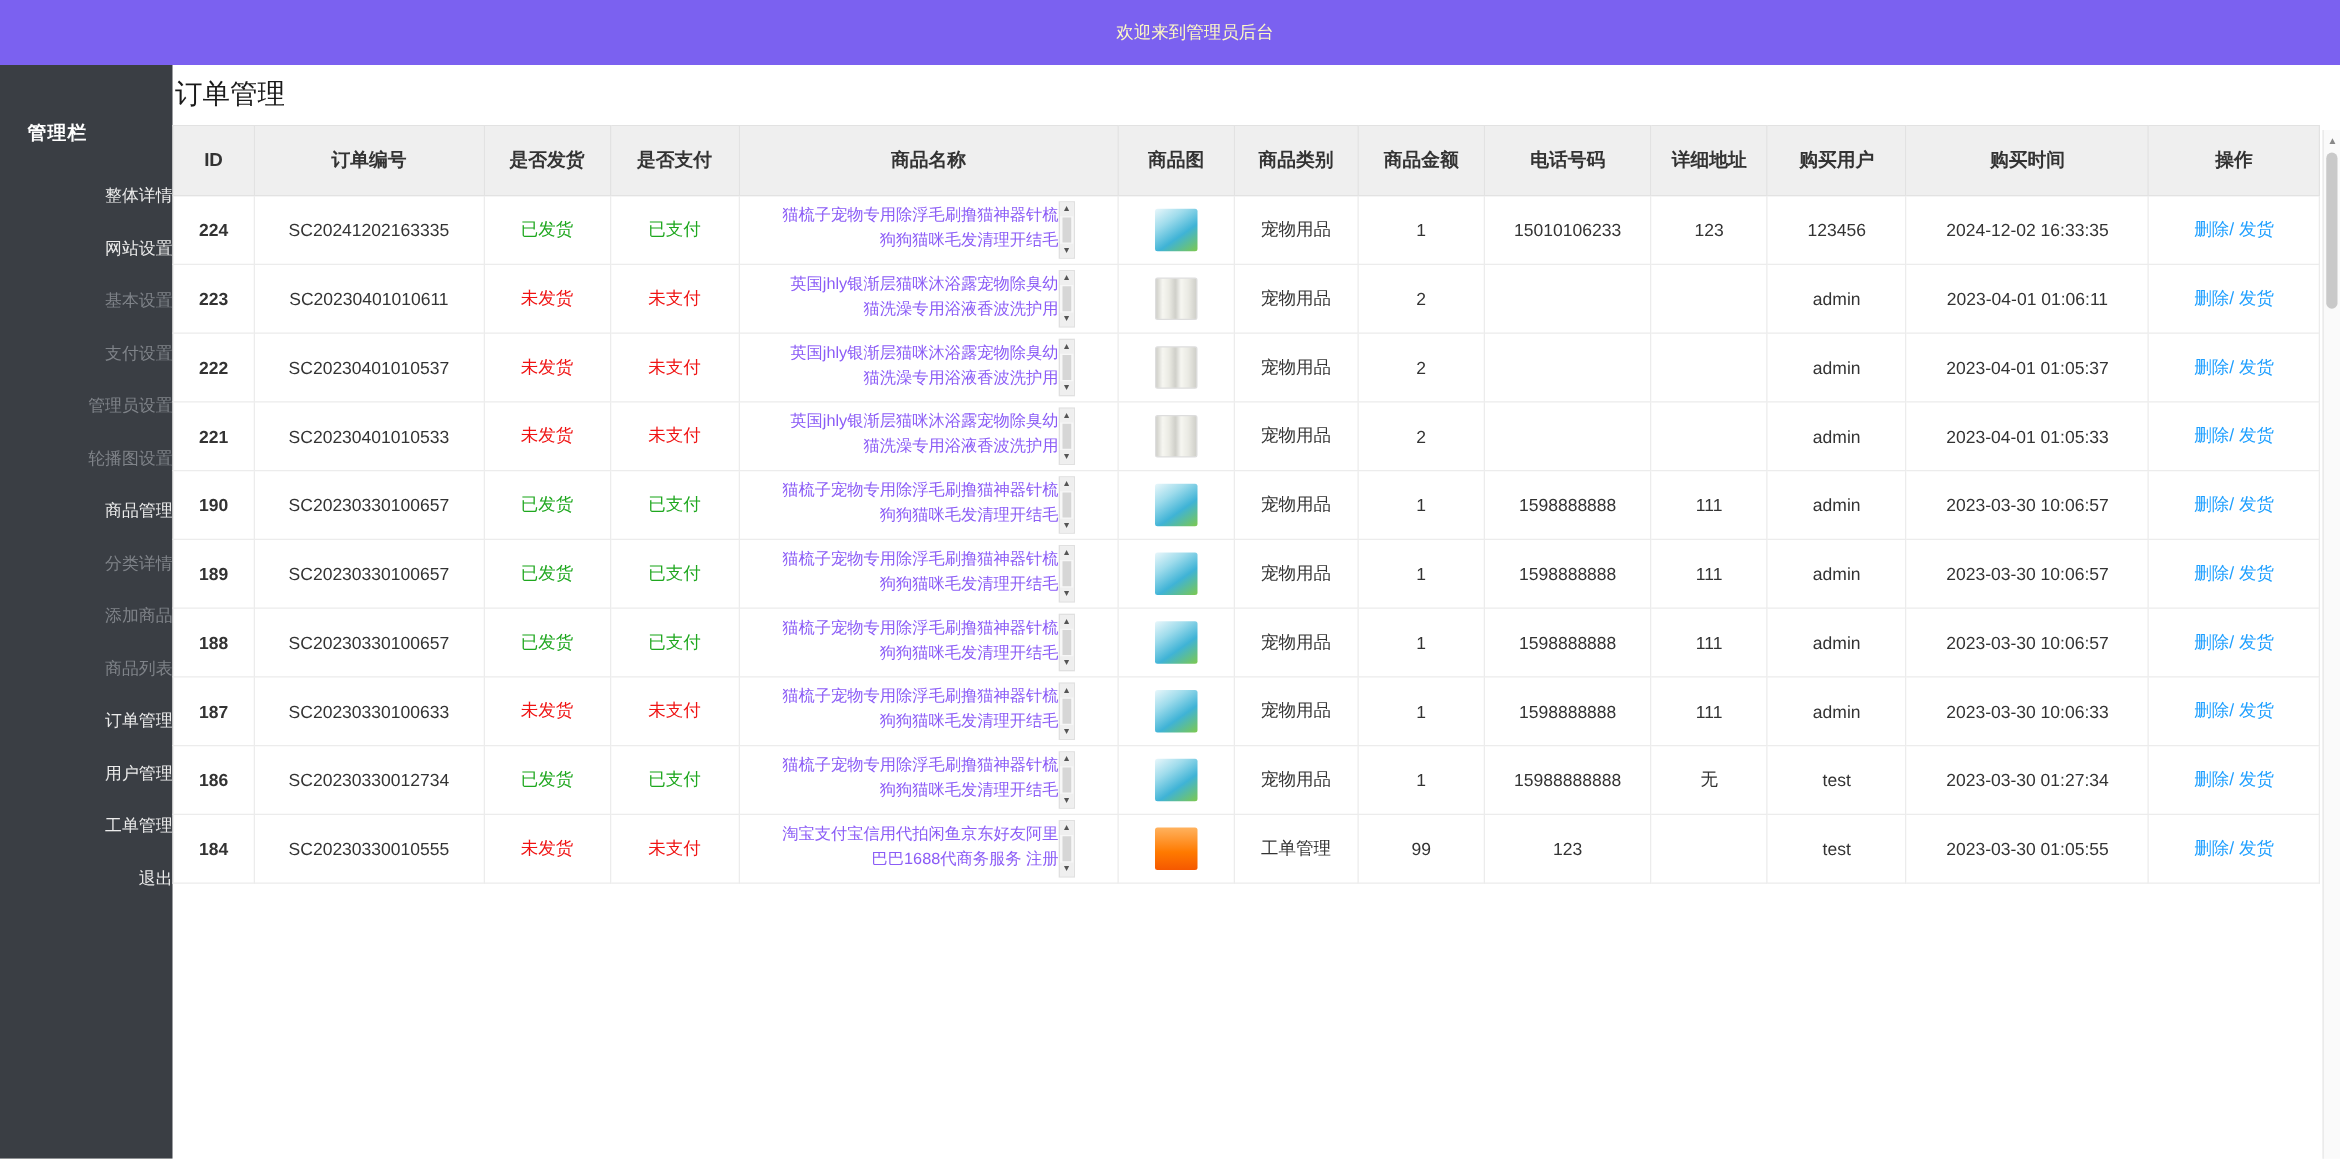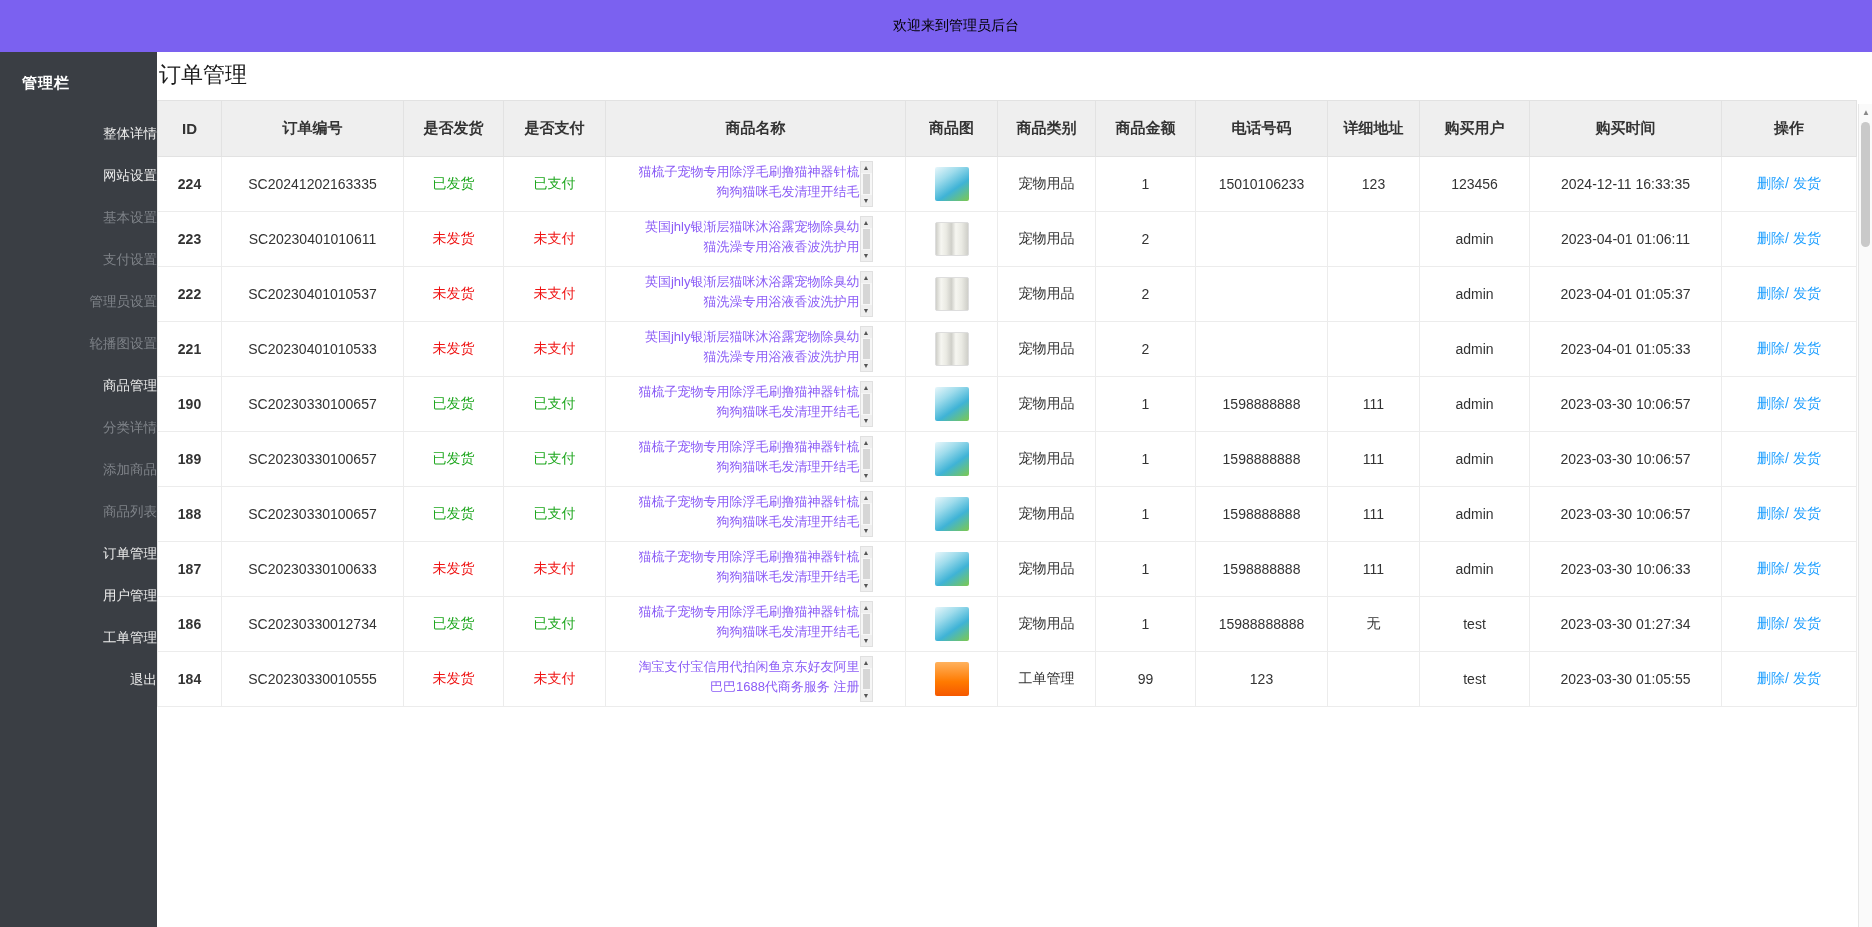--- a/index.html
+++ b/index.html
@@ -5,27 +5,27 @@
   * { box-sizing: border-box; margin: 0; padding: 0; }
   html, body {
     width: 1872px; height: 927px; overflow: hidden;
     font-family: "Liberation Sans", "DejaVu Sans", sans-serif;
     background: #ffffff;
   }
   
   .topbar {
     height: 52px; background: var(--accent, #7b61f0);
     display: flex; align-items: center; justify-content: center;
-    font-size: 14px; color: #000000; padding-left: 40px;
+    font-size: 14px; color: #fef9c3; padding-left: 40px;
   }
   
   .layout { display: flex; height: 875px; position: relative; }
   .sidebar {
-    width: 157px; flex-shrink: 0; background: #3a3e44;
-    color: #ffffff; padding-top: 2px;
+    width: 138px; flex-shrink: 0; background: #3a3e44;
+    color: #ffffff; padding-top: 25px;
   }
   .sidebar-title { padding: 20px 0 20px 22px; font-size: 15px; font-weight: bold; letter-spacing: 1px; }
   .sidebar-item { padding: 12px 0 12px 22px; font-size: 13.5px; color: #ececec; cursor: pointer; text-align: right; }
   .sidebar-item.dim { color: #7f8389; }
   .main { flex: 1; padding: 4px 16px 0 0; position: relative; }
   .page-title { font-size: 22px; color: #1a1a1a; font-weight: 500; margin: 4px 0 10px 2px; }
   
   table.orders { width: 100%; border-collapse: collapse; table-layout: fixed; }
   .orders th {
     background: #efefef; border: 1px solid #e2e2e2; height: 56px;
@@ -212,21 +212,21 @@
       </div>
     </td>
     <td>
               <div class="thumb img-brush"></div>
             </td>
     <td>宠物用品</td>
     <td>1</td>
     <td>15010106233</td>
     <td>123</td>
     <td>123456</td>
-    <td class="c-time">2024-12-11 16:33:35</td>
+    <td class="c-time">2024-12-02 16:33:35</td>
     <td class="c-ops">
       <a>删除</a><span class="sep">/</span>
       <a>发货</a>
     </td>
   </tr>
 
   <tr>
     <td class="c-id">223</td>
     <td class="c-order">SC20230401010611</td>
     <td><span class="st-no">未发货</span></td>

